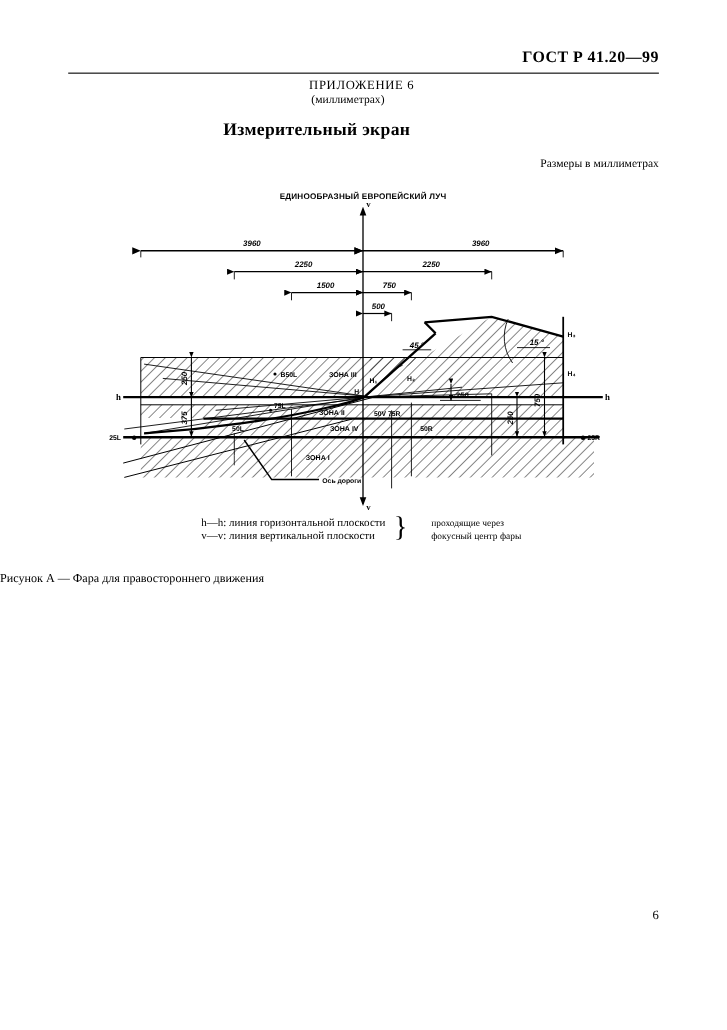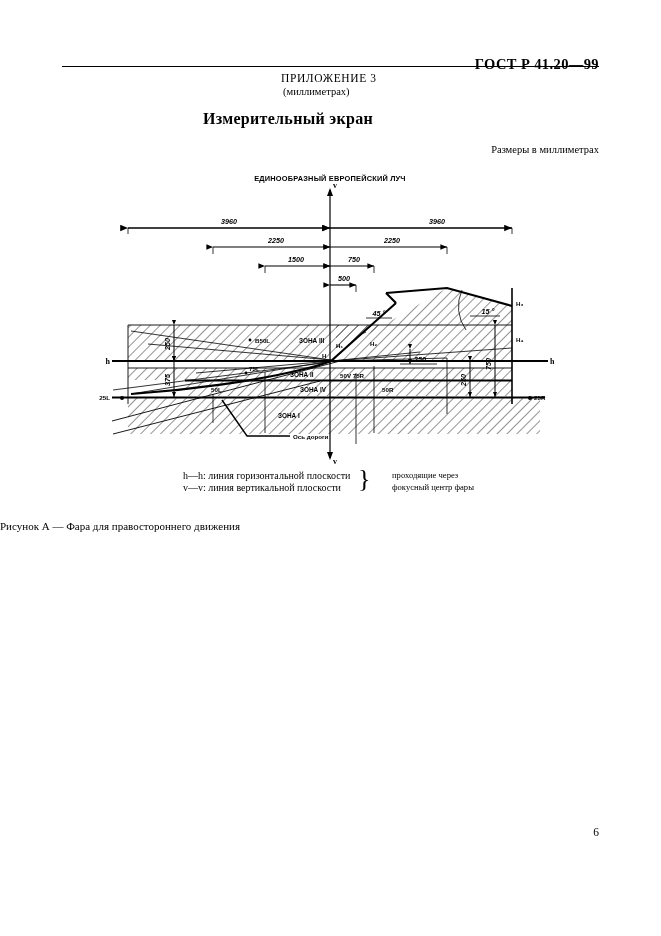--- a/index.html
+++ b/index.html
@@ -22,21 +22,21 @@
     position: absolute;
     left: 62px;
     top: 66px;
     width: 537px;
     height: 1px;
     background: #000;
   }
   .doc-code {
     position: absolute;
     right: 62px;
-    top: 56px;
+    top: 44px;
     font-size: 14.5px;
     font-weight: bold;
     letter-spacing: 0.4px;
     white-space: nowrap;
   }
 
   
   .annex-title {
     position: absolute;
     left: 281px;
@@ -128,21 +128,21 @@
   .roadlbl { font-family: "Liberation Sans", sans-serif; font-size: 6.2px; font-weight: bold; }
 </style>
 </head>
 <body>
 
 <div class="page">
 
   <div class="header-rule"></div>
   <div class="doc-code">ГОСТ Р 41.20—99</div>
 
-  <div class="annex-title">ПРИЛОЖЕНИЕ 3</div>
+  <div class="annex-title">ПРИЛОЖЕНИЕ 6</div>
   <div class="annex-sub">(миллиметрах)</div>
   <div class="main-title">Измерительный экран</div>
   <div class="units-note">Размеры в миллиметрах</div>
 
   <div class="figure">
     <svg width="661" height="300" viewBox="0 0 661 300" xmlns="http://www.w3.org/2000/svg">
       <defs>
         <pattern id="hatch" width="7" height="7" patternTransform="rotate(45)" patternUnits="userSpaceOnUse">
           <line x1="0" y1="0" x2="0" y2="7" stroke="#000" stroke-width="0.85"></line>
         </pattern>

